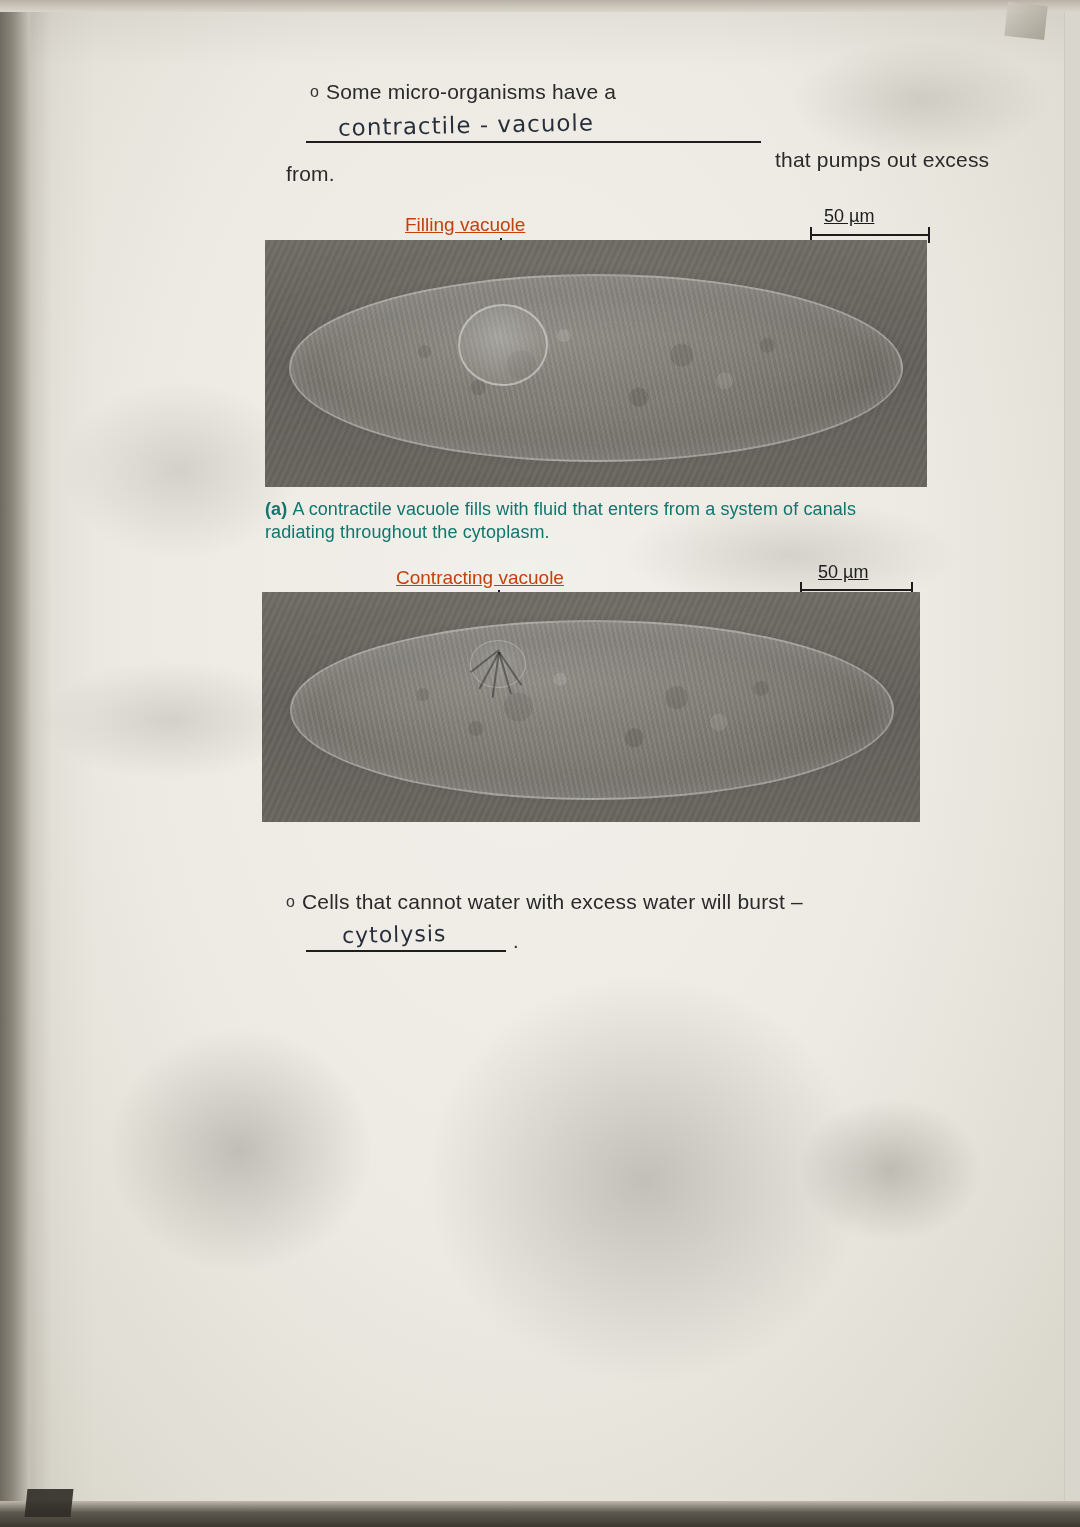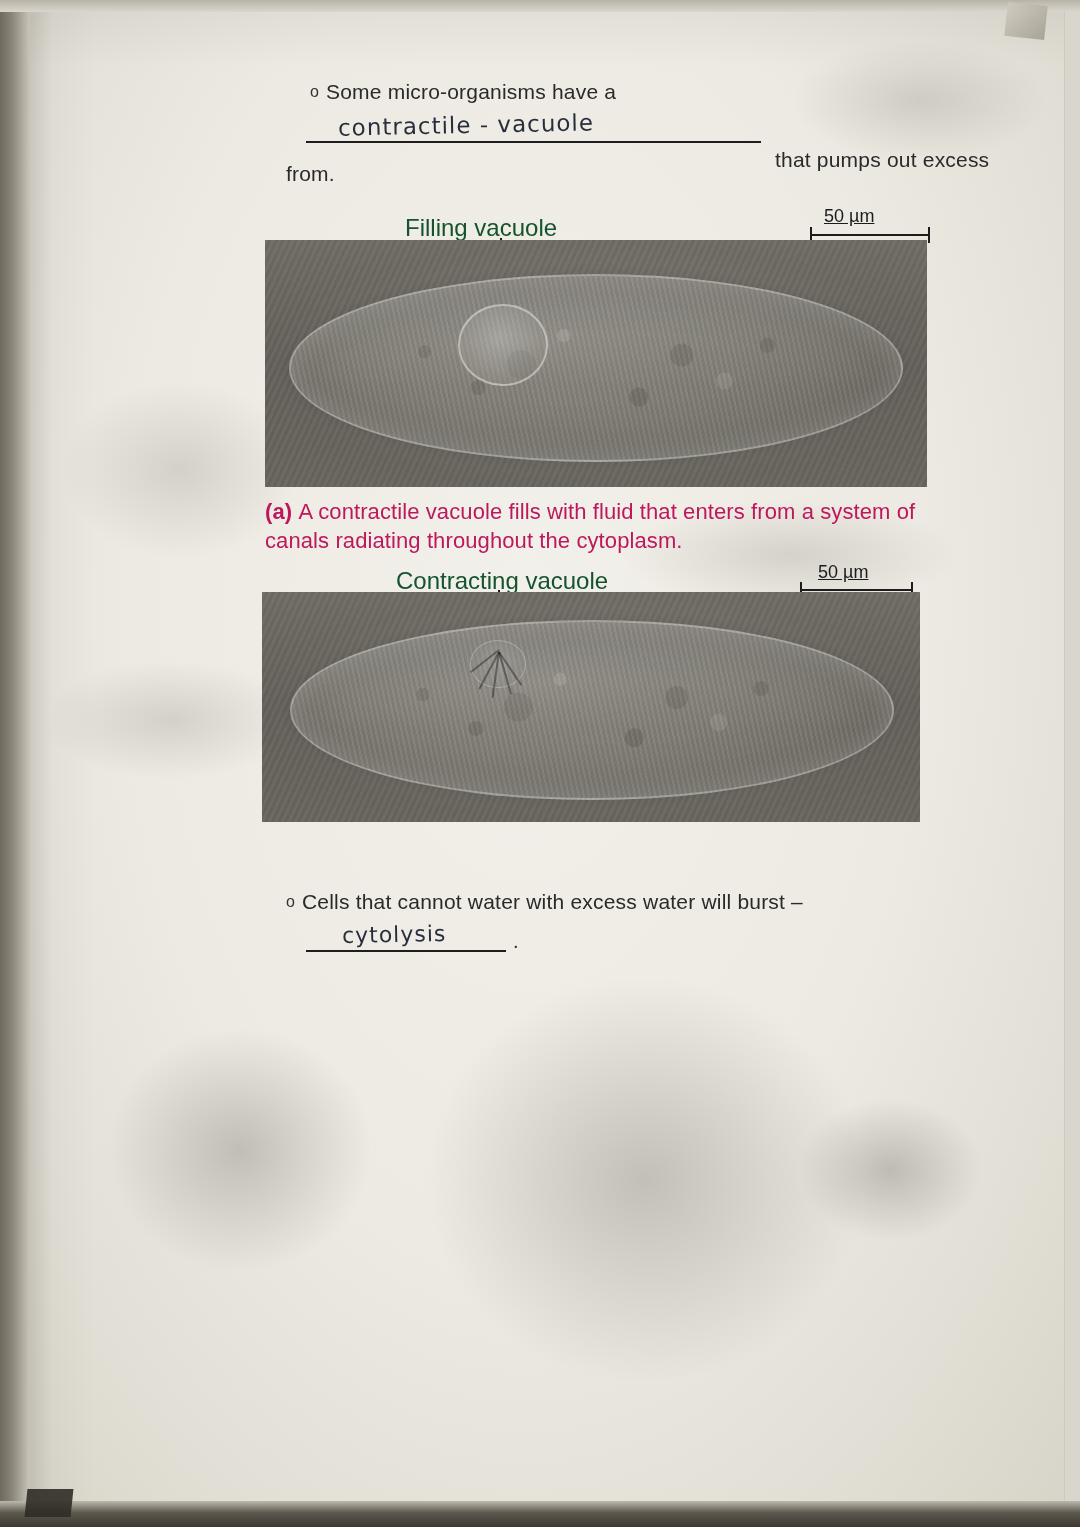--- a/index.html
+++ b/index.html
@@ -176,22 +176,23 @@
   .canal {
     position: absolute;
     width: 2px;
     background: rgba(30,30,30,0.45);
     transform-origin: top center;
   }
 
   
   .fig-label {
     position: absolute;
-    font-size: 24px;
-    color: #14532d;
+    font-size: 19px;
+    color: #c2410c;
+    text-decoration: underline;
   }
   .leader {
     position: absolute;
     width: 2px;
     background: #1c1c1c;
   }
   .scalebar {
     position: absolute;
     height: 2px;
     background: #1c1c1c;
@@ -207,22 +208,22 @@
   .scalebar:before { left: 0; }
   .scalebar:after { right: 0; }
   .scale-text {
     position: absolute;
     font-size: 18px;
     color: #1c1c1c;
     text-decoration: underline;
   }
   .caption {
     position: absolute;
-    font-size: 22px;
-    color: #be185d;
+    font-size: 18px;
+    color: #0f766e;
     line-height: 1.3;
     font-weight: 600;
     letter-spacing: 0.1px;
   }
   .caption .cap-body { font-weight: 500; }
 
   
   .bleed {
     position: absolute;
     color: #a9a69c;

